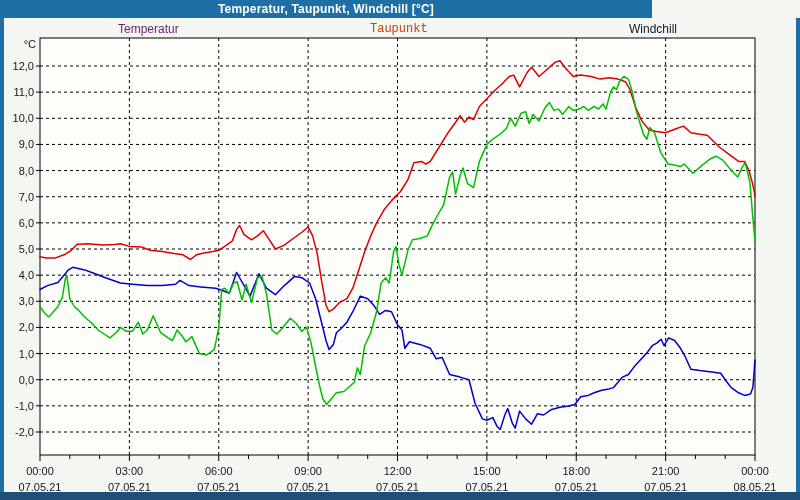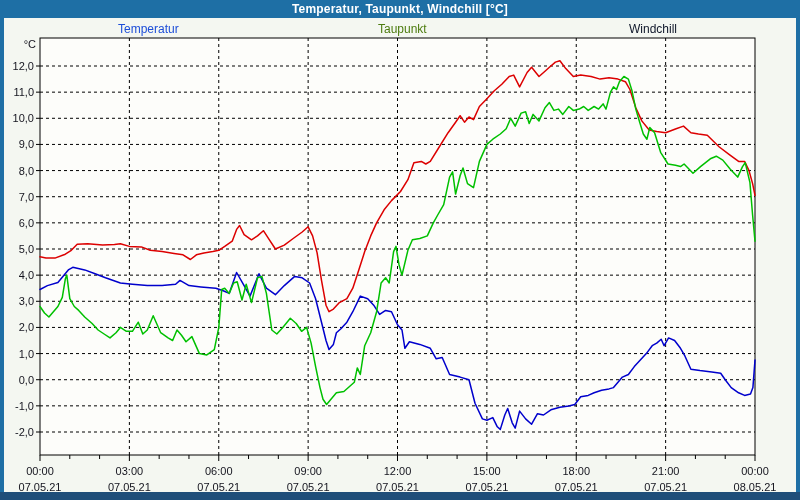--- a/index.html
+++ b/index.html
@@ -1,39 +1,39 @@
 <!DOCTYPE html>
 <html><head>
 <meta charset="utf-8">
 <style>
   html,body{margin:0;padding:0;background:#fff;}
   #app{position:relative;width:800px;height:500px;overflow:hidden;
        font-family:"Liberation Sans", sans-serif;background:#f4f7f1;}
-  #titlebar{position:absolute;left:0;top:0;width:800px;height:18px;
+  #titlebar{position:absolute;left:0;top:0;width:652px;height:18px;
             color:#ffffff;font-size:12px;font-weight:bold;line-height:18px;
             text-align:center;letter-spacing:0.2px;}
   .side-border{position:absolute;top:18px;width:4px;height:482px;}
   #border-left{left:0;}
   #border-right{left:796px;}
   #border-bottom{position:absolute;left:0;top:492px;width:800px;height:8px;}
   #legend{position:absolute;left:0;top:22px;width:800px;height:16px;font-size:12px;}
   .legend-item{position:absolute;top:0;white-space:nowrap;}
   #plot-svg{position:absolute;left:0;top:0;}
 </style>
 </head>
 <body>
 
 <div id="app" style="background: rgb(244, 247, 241);">
   <div id="titlebar" style="background: rgb(30, 111, 165);">
     <span>Temperatur, Taupunkt, Windchill [°C]</span>
   </div>
 
   <div id="legend">
-    <span class="legend-item" style="left: 118px; color: #1d4ed8;">Temperatur</span>
-    <span class="legend-item" style="left: 378px; color: #4d7c0f;">Taupunkt</span>
+    <span class="legend-item" style="left: 118px; color: #701a75;">Temperatur</span>
+    <span class="legend-item" style="left: 370px; color: #c2410c; font-family: Liberation Mono, monospace;">Taupunkt</span>
     <span class="legend-item" style="left: 629px; color: #0f172a;">Windchill</span>
   </div>
 
   <svg id="plot-svg" width="800" height="500">
       <rect x="40" y="38" width="715" height="417" fill="#fdfdfa"></rect>
       <g stroke="#000000" stroke-width="1" stroke-dasharray="3 3">
         <line x1="40" y1="66" x2="755" y2="66"></line>
         <line x1="40" y1="92.14285699999999" x2="755" y2="92.14285699999999"></line>
         <line x1="40" y1="118.285714" x2="755" y2="118.285714"></line>
         <line x1="40" y1="144.428571" x2="755" y2="144.428571"></line>

